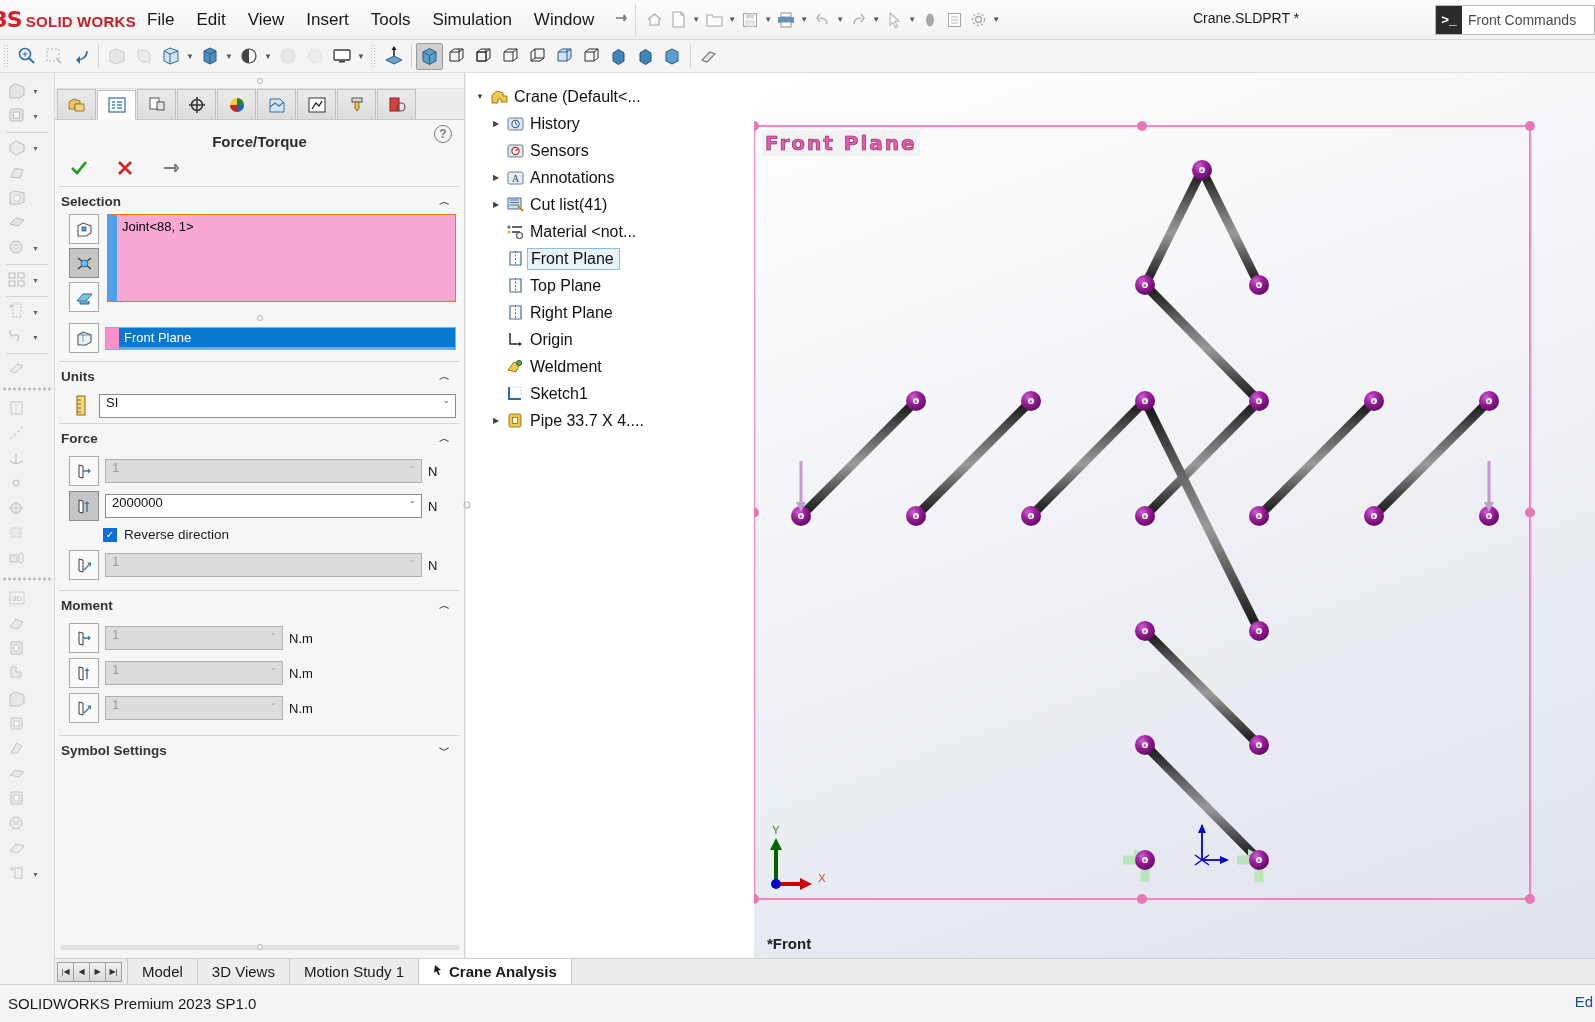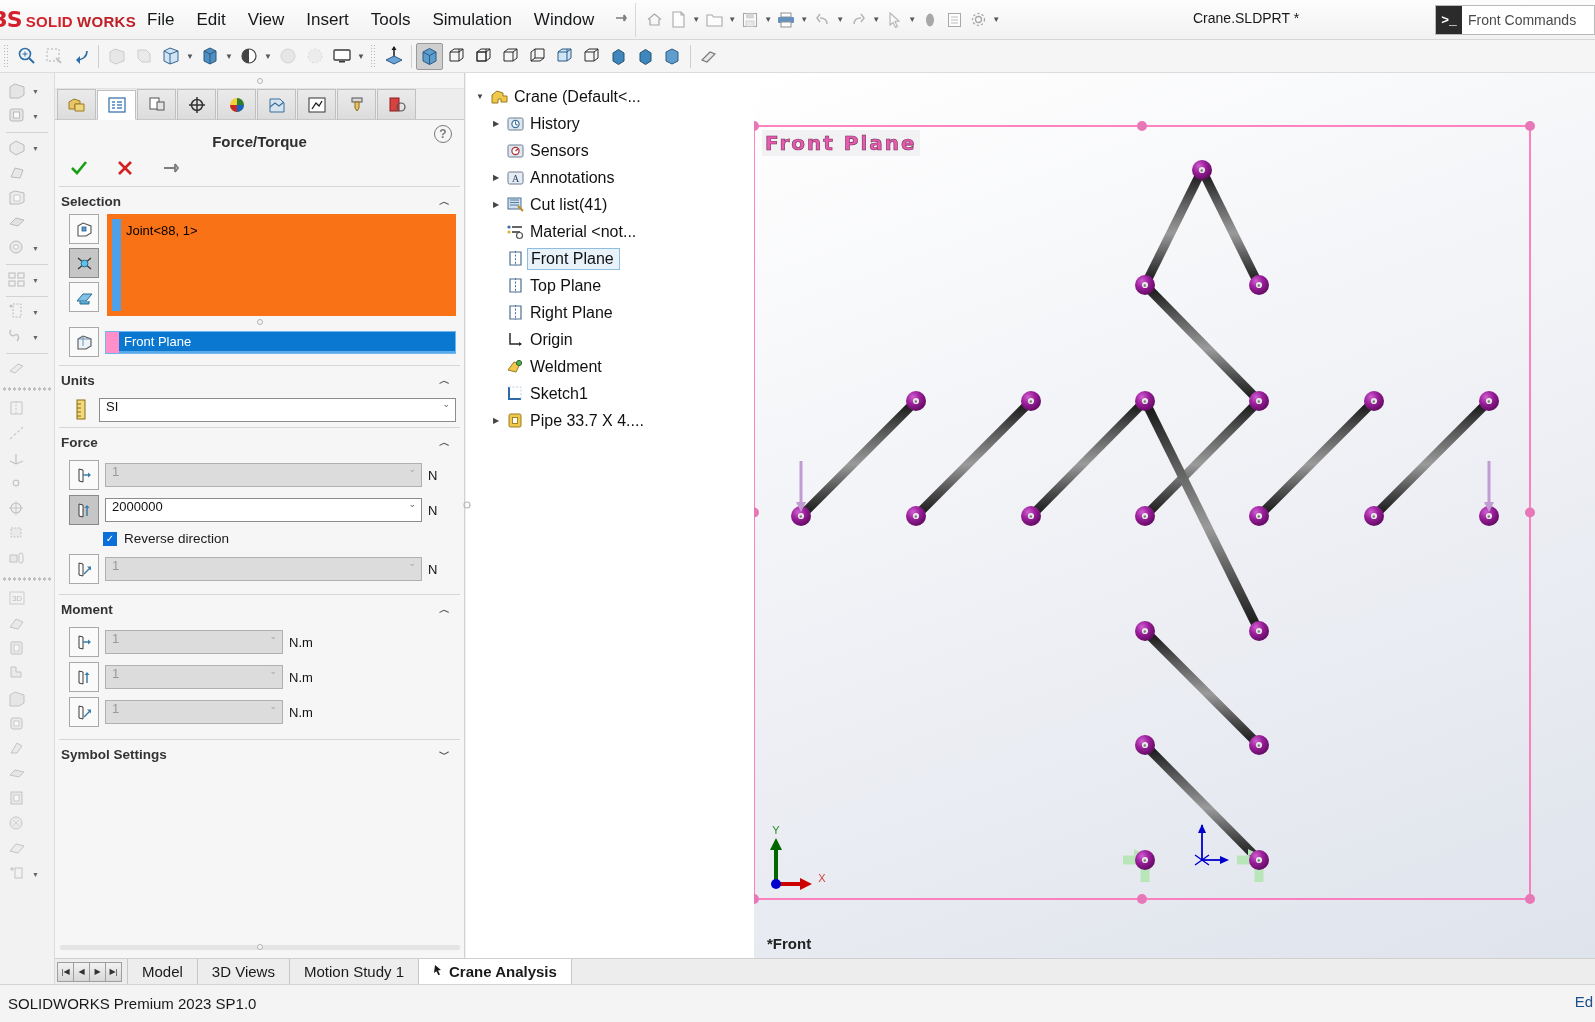--- a/index.html
+++ b/index.html
@@ -120,21 +120,21 @@
   }
   .chev { font-size: 11px; color: #555; }
   .sel-row { display: flex; padding: 0 8px 0 14px; }
   .sel-iconcol { display: flex; flex-direction: column; gap: 4px; width: 32px; }
   .sqbtn {
     width: 30px; height: 30px; border: 1px solid #a9a9a9; background: #fafafa;
     display: flex; align-items: center; justify-content: center;
   }
   .sqbtn.on { background: #c6c6c6; border-color: #8a8a8a; }
   .selbox {
-    flex: 1; border: 5px solid #f97316; background: #f97316; height: 102px;
+    flex: 1; border: 1px solid #f97316; background: #f9a8d4; height: 88px;
     margin-left: 6px; position: relative; overflow: hidden;
   }
   .selbox .accent { position: absolute; left: 0; top: 0; width: 9px; height: 100%; background: #4ea1e8; }
   .selbox .txt { padding: 4px 0 0 14px; font-size: 13px; color: #000; }
   .minidot { display:flex; justify-content:center; margin: 3px 0 2px; }
   .plane-row { display: flex; align-items: center; padding: 0 8px 0 14px; margin-bottom: 8px;}
   .plane-field {
     flex: 1; margin-left: 6px; height: 23px; display: flex; align-items: stretch;
     border: 1px solid #6fb6ef;
   }

